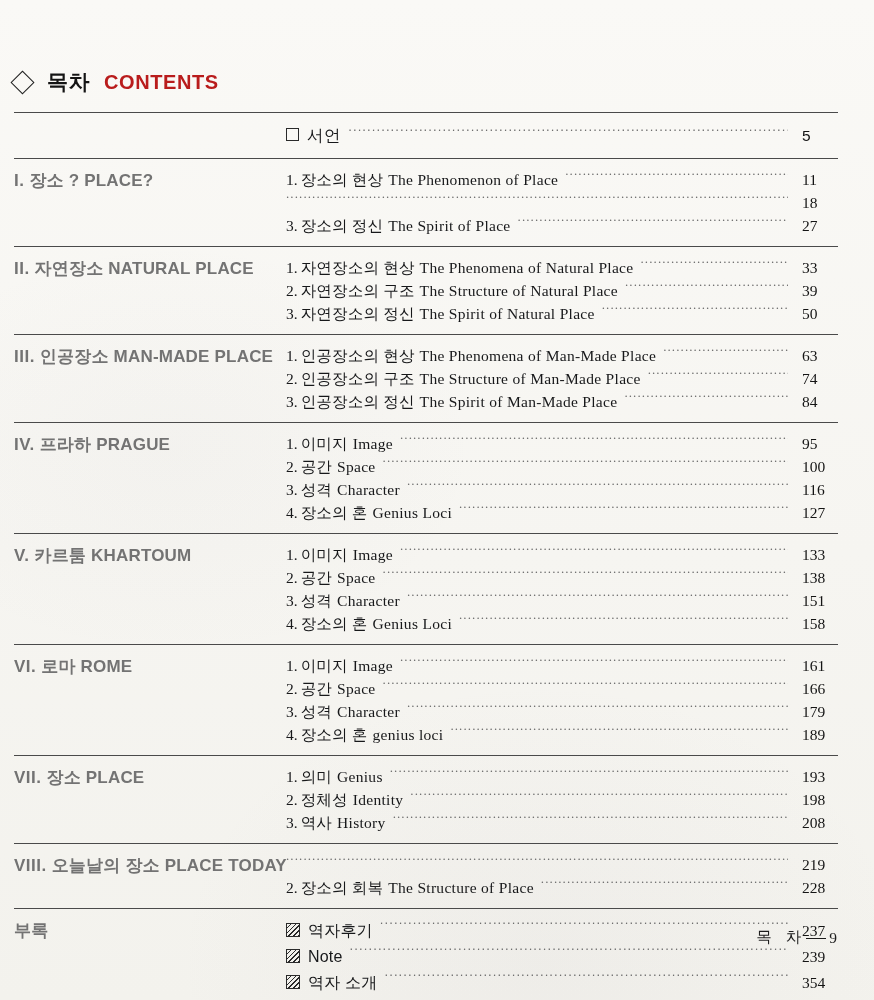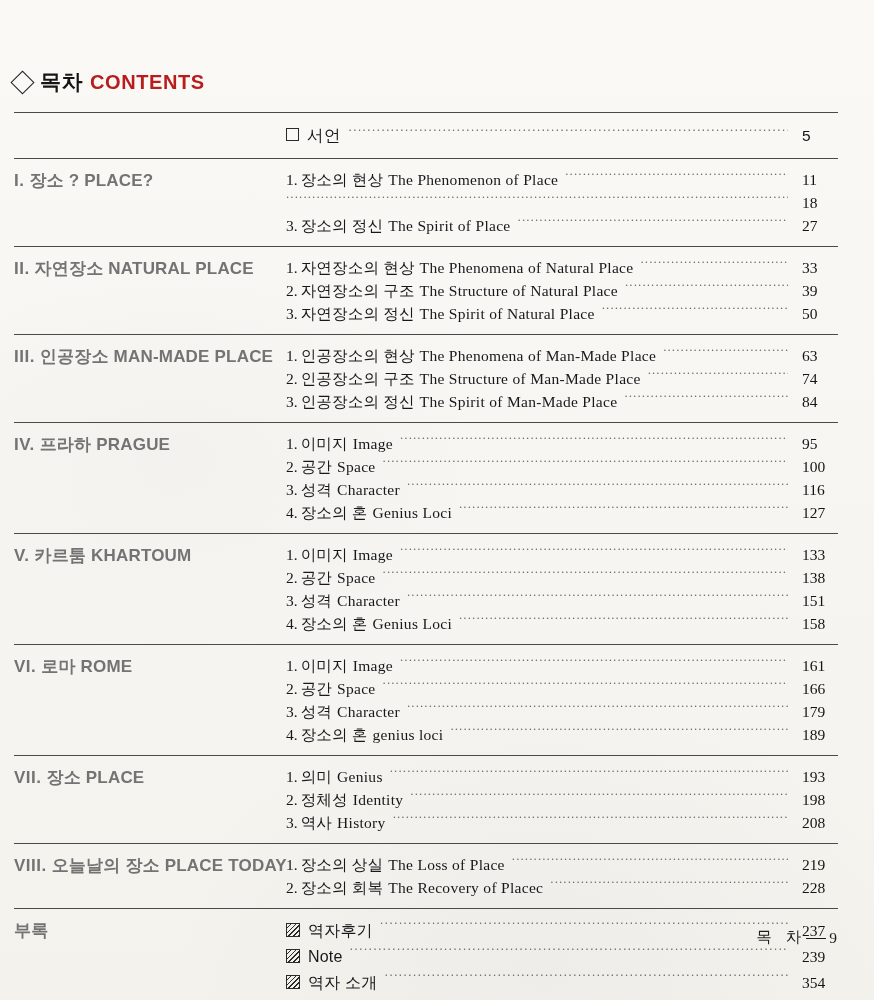--- a/index.html
+++ b/index.html
@@ -35,21 +35,21 @@
     box-sizing: border-box;
   }
 
   
   .toc-header {
     position: absolute;
     left: 14px;
     top: 68px;
     display: flex;
     align-items: center;
-    gap: 7px;
+    gap: 14px;
     font-family: "Liberation Sans", "DejaVu Sans", sans-serif;
   }
   .diamond-icon {
     display: inline-block;
     width: 15px;
     height: 15px;
     border: 1.6px solid #222;
     transform: rotate(45deg);
     margin-right: 2px;
   }
@@ -413,26 +413,25 @@
               <span class="leader"></span>
               <span class="pageno">208</span>
             </div>
           </div>
         </div>
         <div class="rule"></div>
         <div class="section">
           <div class="section-title"><span class="num">VIII.</span> <span>오늘날의 장소</span> <span>PLACE TODAY</span></div>
           <div class="entries">
             <div class="entry">
-              <span class="label"><span class="idx">1.</span><span class="ko">장소의 상실</span><span class="en">The Loss of Place</span></span>
               <span class="leader"></span>
               <span class="pageno">219</span>
             </div>
             <div class="entry">
-              <span class="label"><span class="idx">2.</span><span class="ko">장소의 회복</span><span class="en">The Recovery of Placec</span></span>
+              <span class="label"><span class="idx">2.</span><span class="ko">장소의 회복</span><span class="en">The Structure of Place</span></span>
               <span class="leader"></span>
               <span class="pageno">228</span>
             </div>
           </div>
         </div>
         <div class="rule"></div>
         <div class="section appendix">
           <div class="section-title">부록</div>
           <div class="entries">
             <div class="entry">

